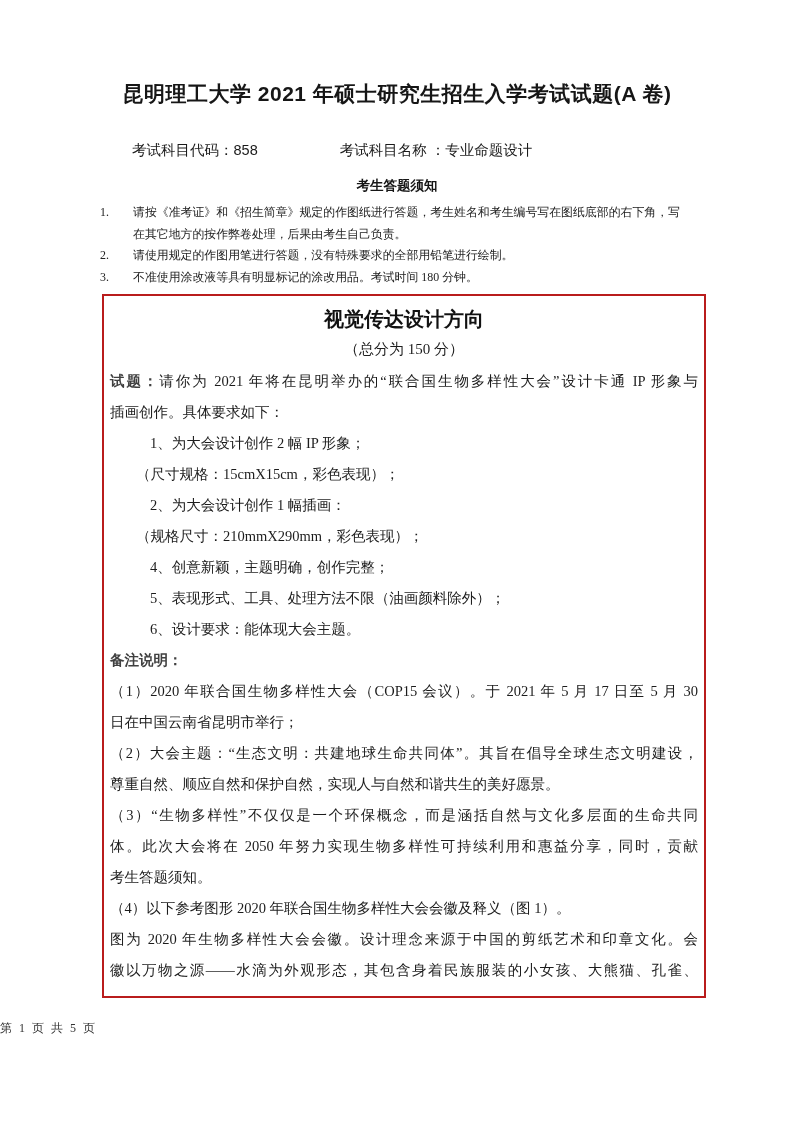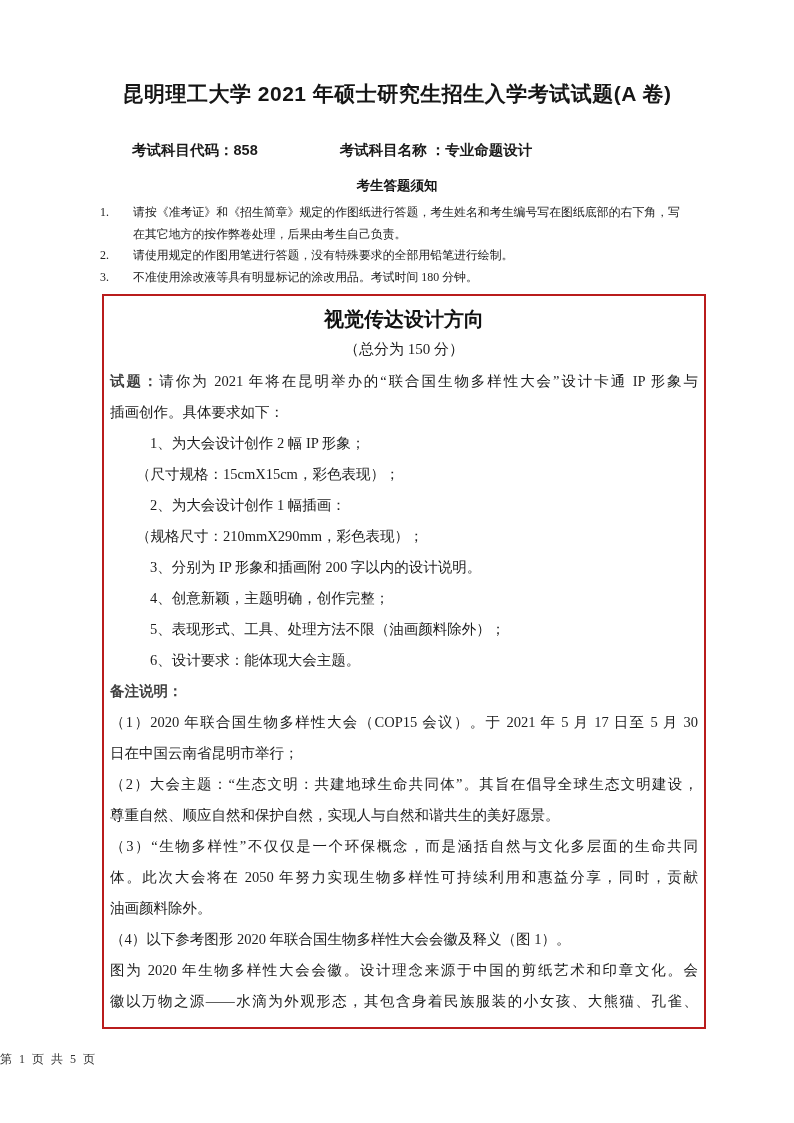--- a/index.html
+++ b/index.html
@@ -22,21 +22,21 @@
     font-weight: bold;
     font-size: 21px;
     letter-spacing: 0.5px;
     color: #161616;
   }
 
   .subject-row {
     margin-top: 33px;
     padding-left: 132px;
     font-family: "Liberation Sans", "DejaVu Sans", sans-serif;
-    font-weight: bold;
+    font-weight: normal;
     font-size: 14.5px;
     color: #1a1a1a;
     white-space: nowrap;
   }
   .subject-row .subject-name { margin-left: 78px; }
 
   .notice-heading {
     margin-top: 17px;
     text-align: center;
     font-family: "Liberation Sans", "DejaVu Sans", sans-serif;
@@ -140,32 +140,31 @@
   <div class="exam-box">
     <div class="exam-heading">视觉传达设计方向</div>
     <div class="exam-score">（总分为 150 分）</div>
     <div>
         <div class="exam-line fill"><b>试题：</b>请你为 2021 年将在昆明举办的“联合国生物多样性大会”设计卡通 IP 形象与</div>
         <div class="exam-line">插画创作。具体要求如下：</div>
         <div class="exam-line indent">1、为大会设计创作 2 幅 IP 形象；</div>
         <div class="exam-line indent-paren">（尺寸规格：15cmX15cm，彩色表现）；</div>
         <div class="exam-line indent">2、为大会设计创作 1 幅插画：</div>
         <div class="exam-line indent-paren">（规格尺寸：210mmX290mm，彩色表现）；</div>
-        <div class="exam-line indent">3、分别为 IP 形象和插画附 200 字以内的设计说明。</div>
         <div class="exam-line indent">4、创意新颖，主题明确，创作完整；</div>
         <div class="exam-line indent">5、表现形式、工具、处理方法不限（油画颜料除外）；</div>
         <div class="exam-line indent">6、设计要求：能体现大会主题。</div>
         <div class="exam-line bold">备注说明：</div>
         <div class="exam-line fill">（1）2020 年联合国生物多样性大会（COP15 会议）。于 2021 年 5 月 17 日至 5 月 30</div>
         <div class="exam-line">日在中国云南省昆明市举行；</div>
         <div class="exam-line fill">（2）大会主题：“生态文明：共建地球生命共同体”。其旨在倡导全球生态文明建设，</div>
         <div class="exam-line">尊重自然、顺应自然和保护自然，实现人与自然和谐共生的美好愿景。</div>
         <div class="exam-line fill">（3）“生物多样性”不仅仅是一个环保概念，而是涵括自然与文化多层面的生命共同</div>
         <div class="exam-line fill">体。此次大会将在 2050 年努力实现生物多样性可持续利用和惠益分享，同时，贡献</div>
-        <div class="exam-line">油画颜料除外。</div>
+        <div class="exam-line">考生答题须知。</div>
         <div class="exam-line">（4）以下参考图形 2020 年联合国生物多样性大会会徽及释义（图 1）。</div>
         <div class="exam-line fill">图为 2020 年生物多样性大会会徽。设计理念来源于中国的剪纸艺术和印章文化。会</div>
         <div class="exam-line fill">徽以万物之源——水滴为外观形态，其包含身着民族服装的小女孩、大熊猫、孔雀、</div>
       </div>
   </div>
 
   <div class="page-footer">第 1 页 共 5 页</div>
 
 </div>
 

